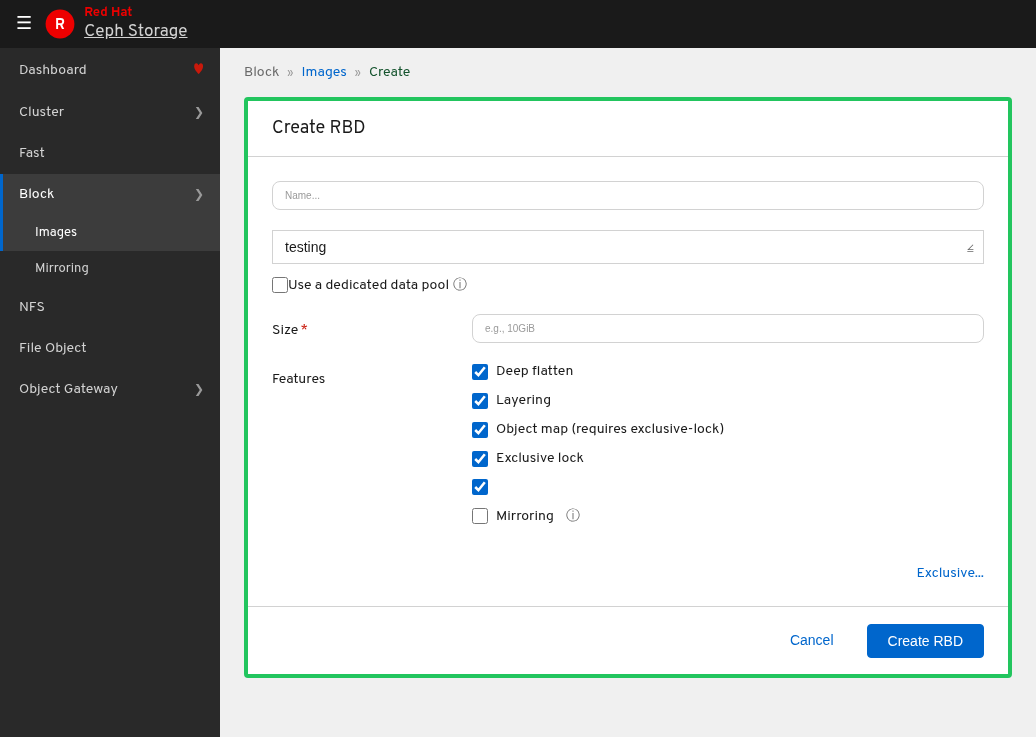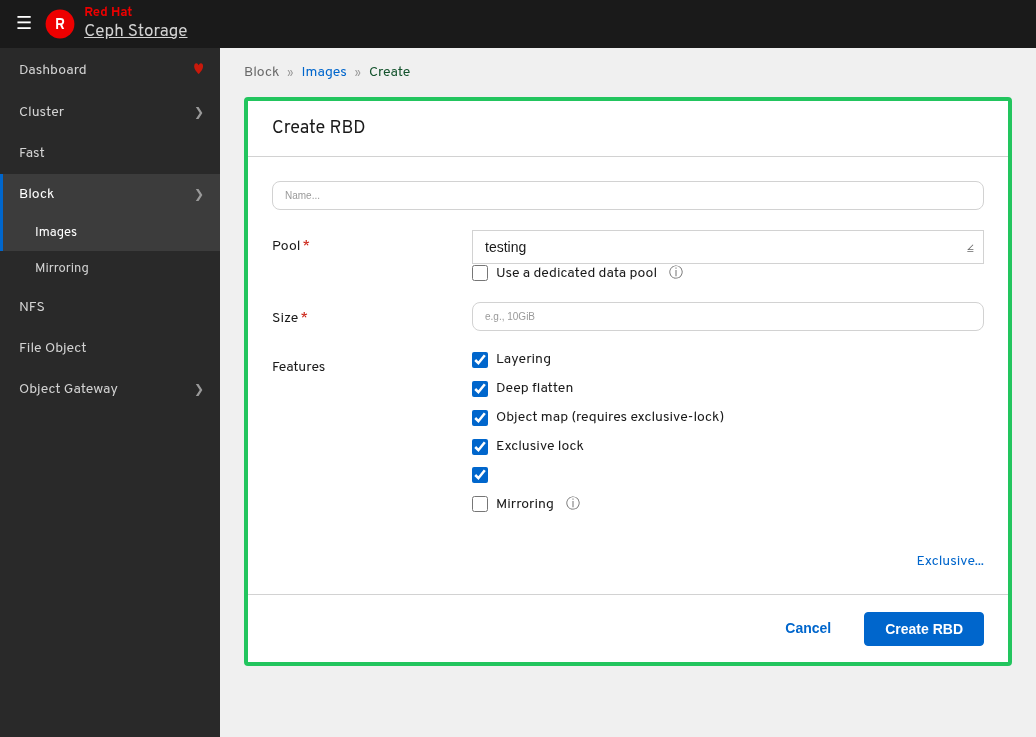--- a/index.html
+++ b/index.html
@@ -163,21 +163,21 @@
       top: 50%;
       transform: translateY(-50%);
       pointer-events: none;
       color: #6a6a6a;
       font-size: 12px;
     }
 
     .checkbox-row {
       display: flex;
       align-items: center;
-      gap: 8px;
+      margin-top: 12px;
       font-size: 14px;
       color: #1a1a1a;
     }
     .checkbox-row input[type="checkbox"] {
       width: 16px;
       height: 16px;
       cursor: pointer;
       accent-color: #06c;
     }
     .help-icon {
@@ -227,21 +227,21 @@
       justify-content: flex-end;
       gap: 12px;
       align-items: center;
     }
 
     .btn {
       padding: 8px 20px;
       border-radius: 4px;
       font-size: 14px;
       cursor: pointer;
-      font-weight: 700;
+      font-weight: 400;
       border: 1px solid transparent;
     }
     .btn-cancel {
       background: transparent;
       border-color: transparent;
       color: #06c;
       border-bottom: 2px solid transparent;
     }
     .btn-primary {
       background: #06c;
@@ -318,23 +318,20 @@
       </div>
       <div class="card-body">
 
         <div class="form-row">
           <div class="form-control-wrap">
             <input type="text" placeholder="Name..." style="">
           </div>
         </div>
 
         <div class="form-row">
-          <label class="form-label">
-            <span>Pool</span><span class="required">*</span>
-          </label>
           <div class="form-control-wrap">
             <div class="select-wrapper">
               <select>
                 <option>testing</option>
                 <option>rbd</option>
                 <option>default</option>
               </select>
               <span class="select-chevron">⦤</span>
             </div>
             <div class="checkbox-row">
@@ -351,26 +348,26 @@
           </label>
           <div class="form-control-wrap">
             <input type="text" placeholder="e.g., 10GiB" style="">
           </div>
         </div>
 
         <div class="form-row">
           <label class="form-label">Features</label>
           <div class="features-wrap">
             <div class="feature-checkbox-row">
+              <input type="checkbox" id="feat-deep-flatten" checked="" style="">
+              <label for="feat-deep-flatten">Deep flatten</label>
+            </div>
+            <div class="feature-checkbox-row">
               <input type="checkbox" id="feat-layering" checked="" style="">
               <label for="feat-layering">Layering</label>
-            </div>
-            <div class="feature-checkbox-row">
-              <input type="checkbox" id="feat-deep-flatten" checked="" style="">
-              <label for="feat-deep-flatten">Deep flatten</label>
             </div>
             <div class="feature-checkbox-row">
               <input type="checkbox" id="feat-object-map" checked="" style="">
               <label for="feat-object-map">Object map (requires exclusive-lock)</label>
             </div>
             <div class="feature-checkbox-row">
               <input type="checkbox" id="feat-exclusive-lock" checked="" style="">
               <label for="feat-exclusive-lock">Exclusive lock</label>
             </div>
             <div class="feature-checkbox-row">

